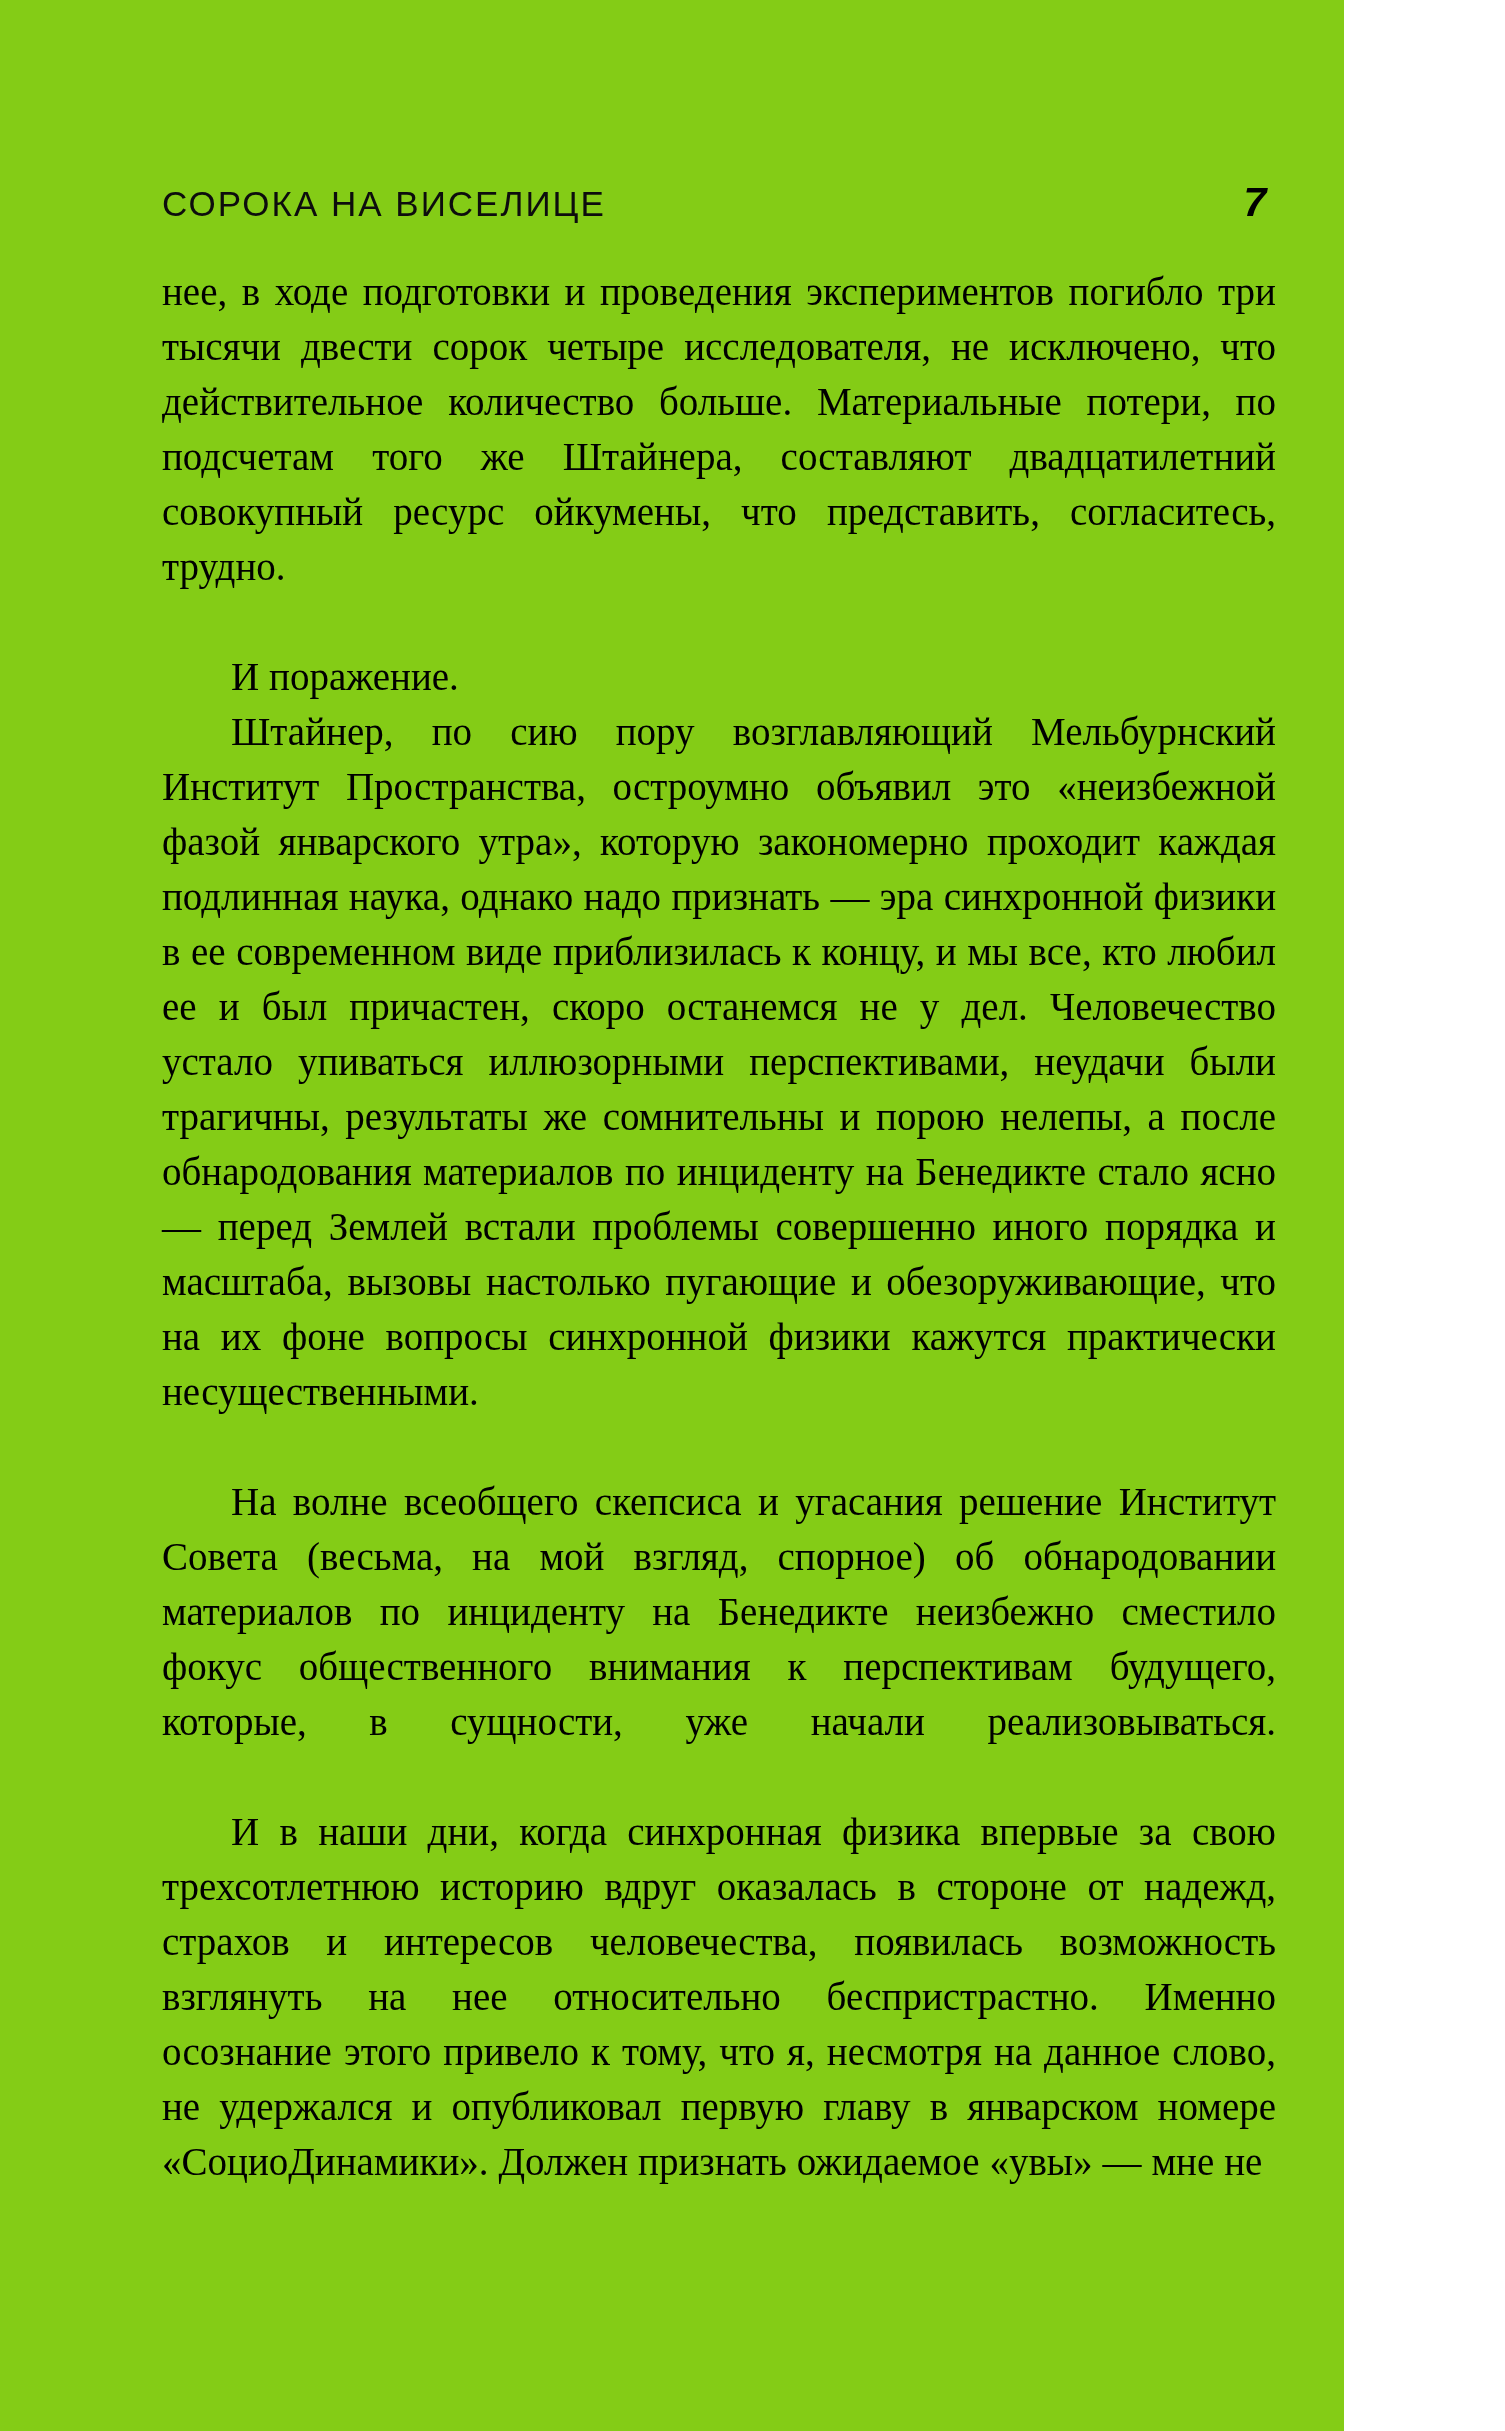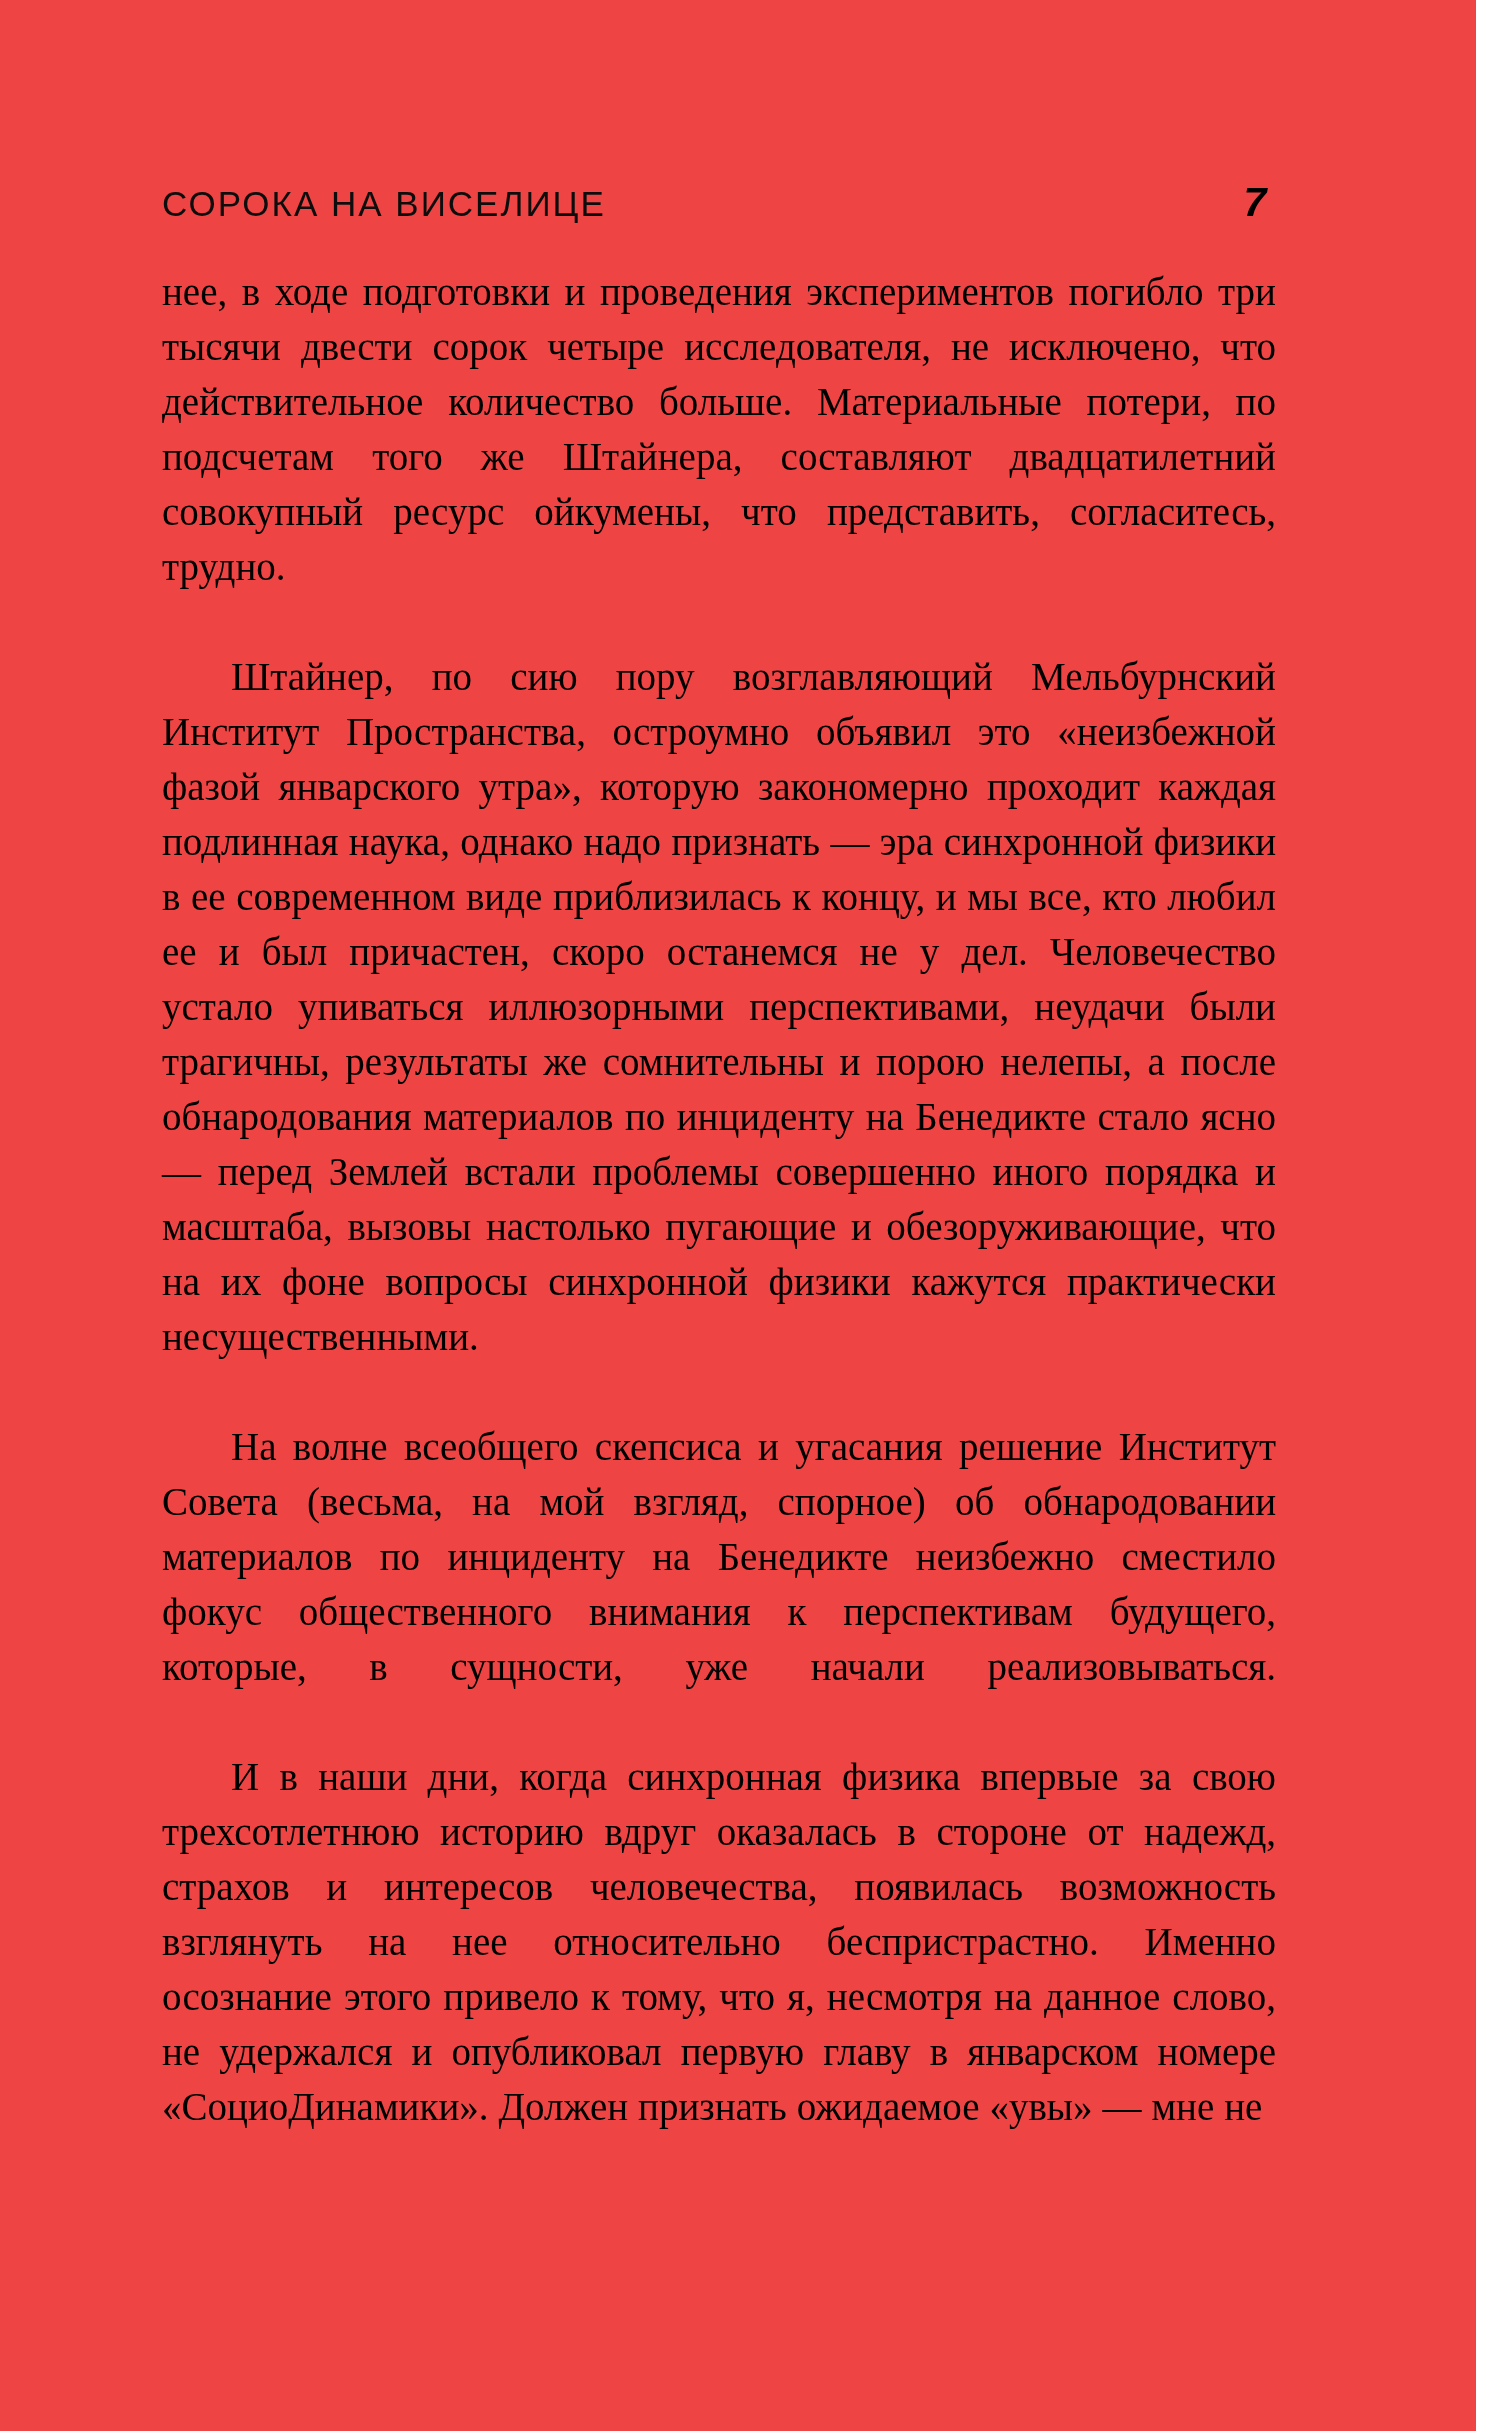--- a/index.html
+++ b/index.html
@@ -4,23 +4,23 @@
 <title>Сорока на виселице — страница 7</title>
 <style>
   html, body {
     margin: 0;
     padding: 0;
     background: #ffffff;
   }
 
   .page {
     position: relative;
-    width: 1476px;
+    width: 1344px;
     height: 2432px;
-    background: #ef4444;
+    background: #84cc16;
     overflow: hidden;
     box-sizing: border-box;
   }
 
   
   .running-head {
     position: absolute;
     left: 162px;
     top: 181px;
     width: 1112px;
@@ -89,19 +89,20 @@
 
 <div class="page">
 
   <div class="running-head">
     <span class="running-title">СОРОКА НА ВИСЕЛИЦЕ</span>
     <span class="page-number">7</span>
   </div>
 
   <div class="body-text">
     <p class="para">нее, в ходе подготовки и проведения экспериментов погибло три тысячи двести сорок четыре исследователя, не исключено, что действительное количество больше. Материальные потери, по подсчетам того же Штайнера, составляют двадцатилетний совокупный ресурс ойкумены, что представить, согласитесь, трудно.</p>
+    <p class="para indent no-stretch">И поражение.</p>
     <p class="para indent">Штайнер, по сию пору возглавляющий Мельбурнский Институт Пространства, остроумно объявил это «неизбежной фазой январского утра», которую закономерно проходит каждая подлинная наука, однако надо признать — эра синхронной физики в ее современном виде приблизилась к концу, и мы все, кто любил ее и был причастен, скоро останемся не у дел. Человечество устало упиваться иллюзорными перспективами, неудачи были трагичны, результаты же сомнительны и порою нелепы, а после обнародования материалов по инциденту на Бенедикте стало ясно — перед Землей встали проблемы совершенно иного порядка и масштаба, вызовы настолько пугающие и обезоруживающие, что на их фоне вопросы синхронной физики кажутся практически несущественными.</p>
     <p class="para indent">На волне всеобщего скепсиса и угасания решение Институт Совета (весьма, на мой взгляд, спорное) об обнародовании материалов по инциденту на Бенедикте неизбежно сместило фокус общественного внимания к перспективам будущего, которые, в сущности, уже начали реализовываться.</p>
     <p class="para indent no-stretch">И в наши дни, когда синхронная физика впервые за свою трехсотлетнюю историю вдруг оказалась в стороне от надежд, страхов и интересов человечества, появилась возможность взглянуть на нее относительно беспристрастно. Именно осознание этого привело к тому, что я, несмотря на данное слово, не удержался и опубликовал первую главу в январском номере «СоциоДинамики». Должен признать ожидаемое «увы» — мне не</p>
   </div>
 
 </div>
 
 
 </body></html>

